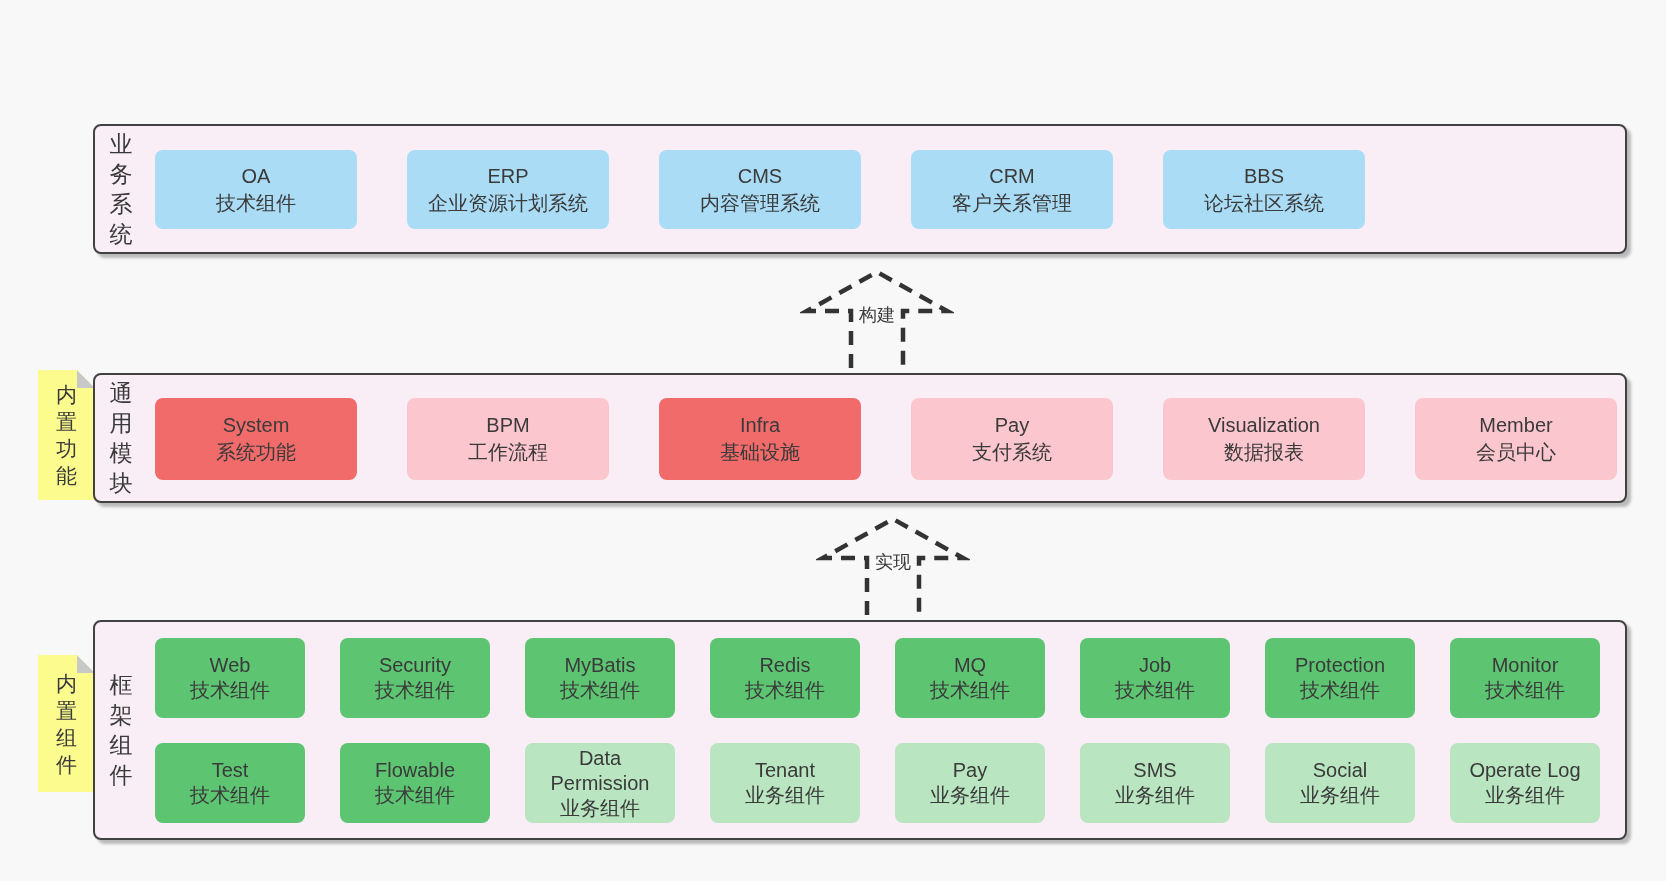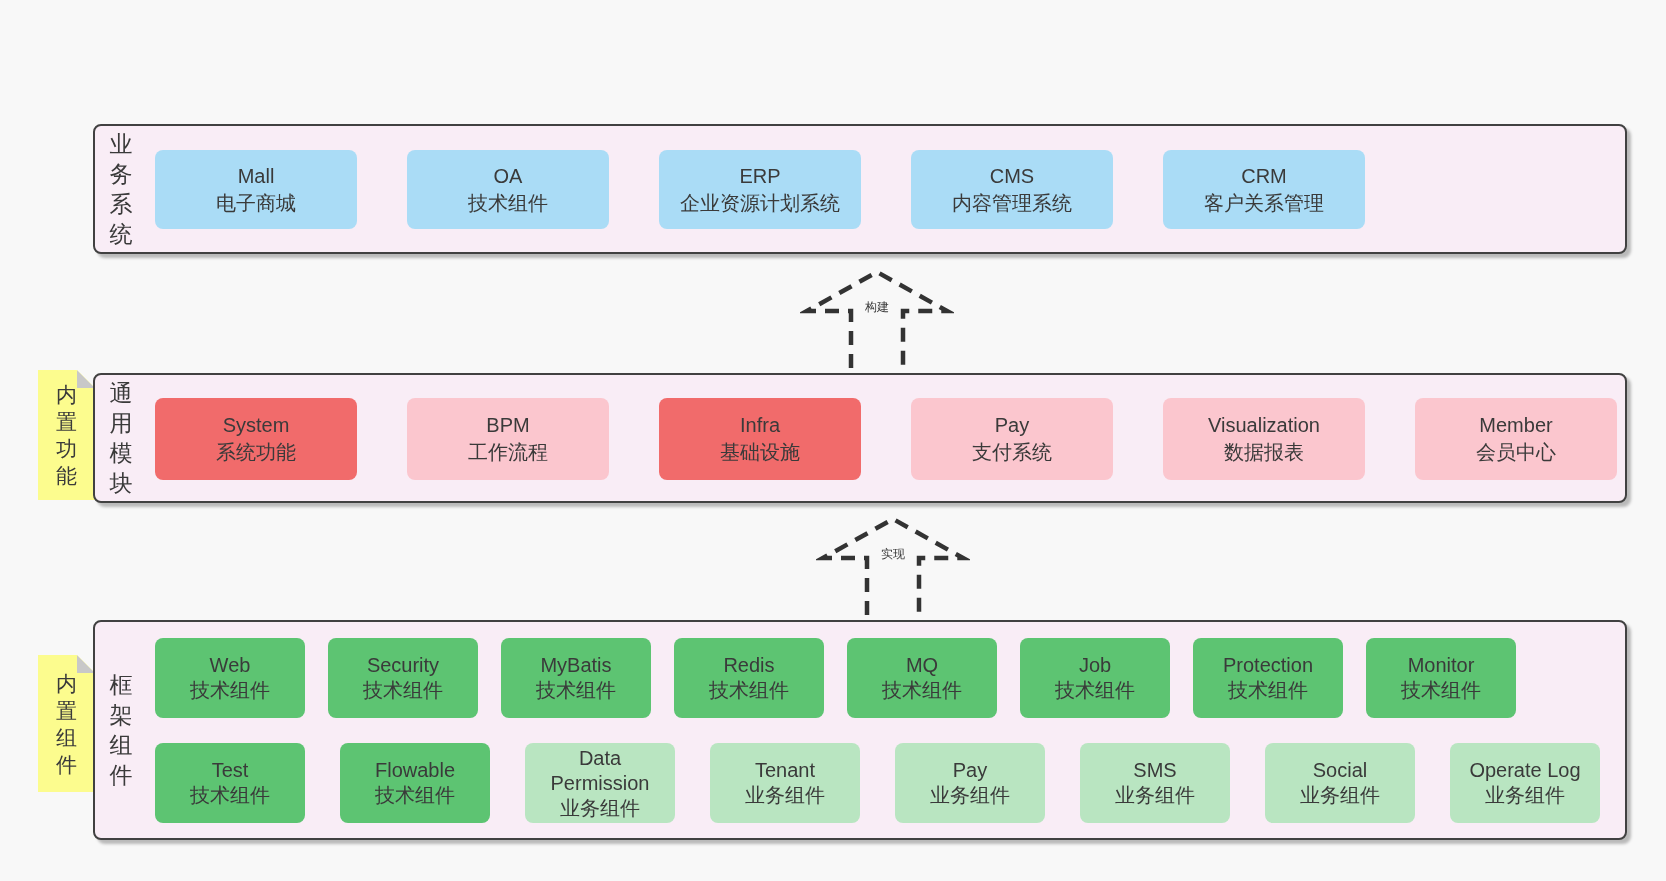--- a/index.html
+++ b/index.html
@@ -47,21 +47,21 @@
     width: 28px;
     display: flex; align-items: center; justify-content: center;
     font-size: 23px; line-height: 30px;
     text-align: center; word-break: break-all;
     color: var(--text);
   }
 
   .row { position: absolute; left: 60px; display: flex; }
   .row-sys { top: 24px;  gap: 50px; }
   .row-mod { top: 23px;  gap: 50px; }
-  .row-fw1 { top: 16px;  gap: 23px; }
+  .row-fw1 { top: 16px;  gap: 35px; }
   .row-fw2 { top: 121px; gap: 35px; }
 
   
   .box {
     width: 202px; height: 79px;
     border-radius: 8px;
     display: flex; flex-direction: column;
     align-items: center; justify-content: center;
     text-align: center;
     font-size: 20px; line-height: 27px;
@@ -106,53 +106,53 @@
   .arrow-1 { left: 800px; top: 266px; }
   .arrow-2 { left: 816px; top: 513px; }
   .arrow svg { width: 100%; height: 100%; display: block; }
   .arrow path {
     fill: none;
     stroke: var(--arrow);
     stroke-width: 4.5;
     stroke-dasharray: 14 9;
   }
   .arrow-label {
-    position: absolute; left: 50%; top: 27px;
+    position: absolute; left: 50%; top: 35px;
     transform: translateX(-50%);
     background: var(--page-bg);
-    font-size: 12px; line-height: 26px;
+    font-size: 18px; line-height: 26px;
     padding: 1px 4px;
     white-space: nowrap;
   }
 </style>
 </head>
 <body>
 
 <div class="panel panel-business">
   <div class="panel-label">业务系统</div>
   <div class="row row-sys">
     <div class="box blue">
-      <span>Mall</span>
-      <span>电子商城</span>
-    </div>
-    <div class="box blue">
       <span>OA</span>
       <span>技术组件</span>
     </div>
     <div class="box blue">
       <span>ERP</span>
       <span>企业资源计划系统</span>
     </div>
     <div class="box blue">
       <span>CMS</span>
       <span>内容管理系统</span>
     </div>
     <div class="box blue">
       <span>CRM</span>
       <span>客户关系管理</span>
+    </div>
+    <div class="box blue">
+      <span>BBS</span>
+      <span>论坛社区系统</span>
     </div>
   </div>
 </div>
 
 <div class="arrow arrow-1">
   <svg viewBox="0 0 154 104" aria-hidden="true">
     <path d="M51 102 L51 45 L7 45 L77 6 L147 45 L103 45 L103 102"></path>
   </svg>
   <div class="arrow-label">构建</div>
 </div>

